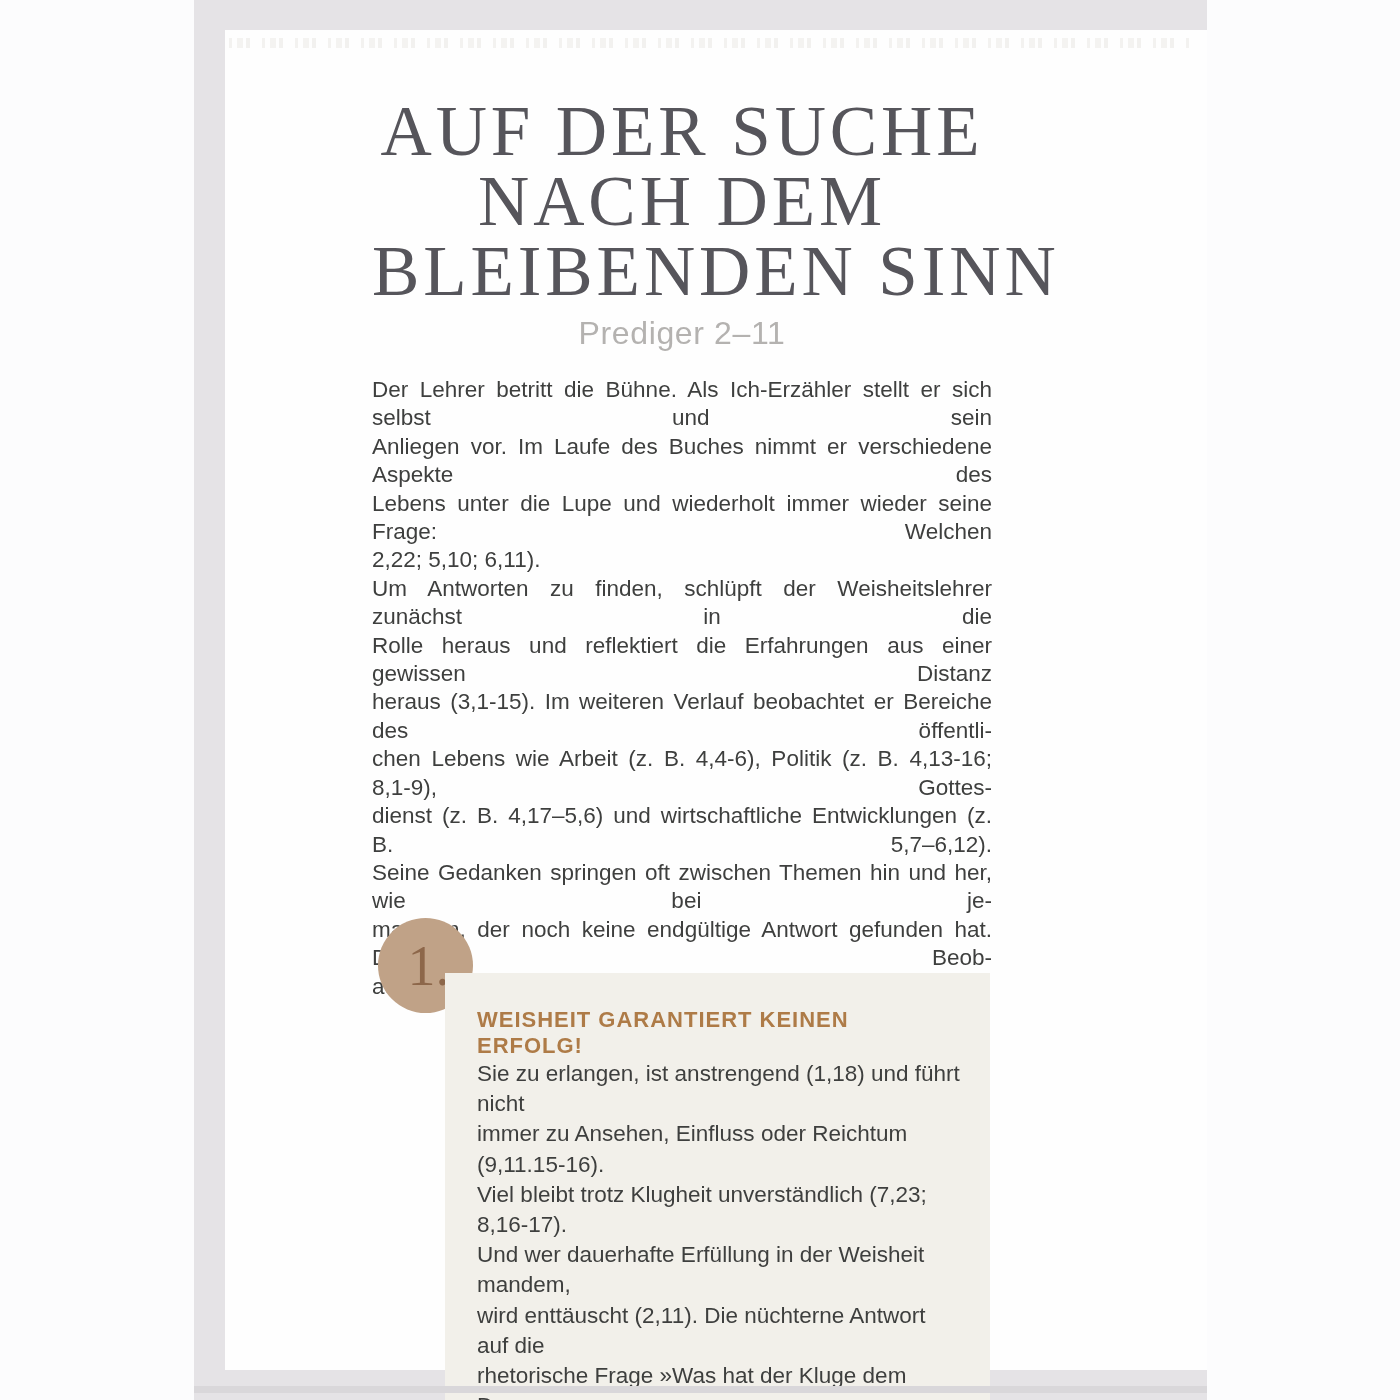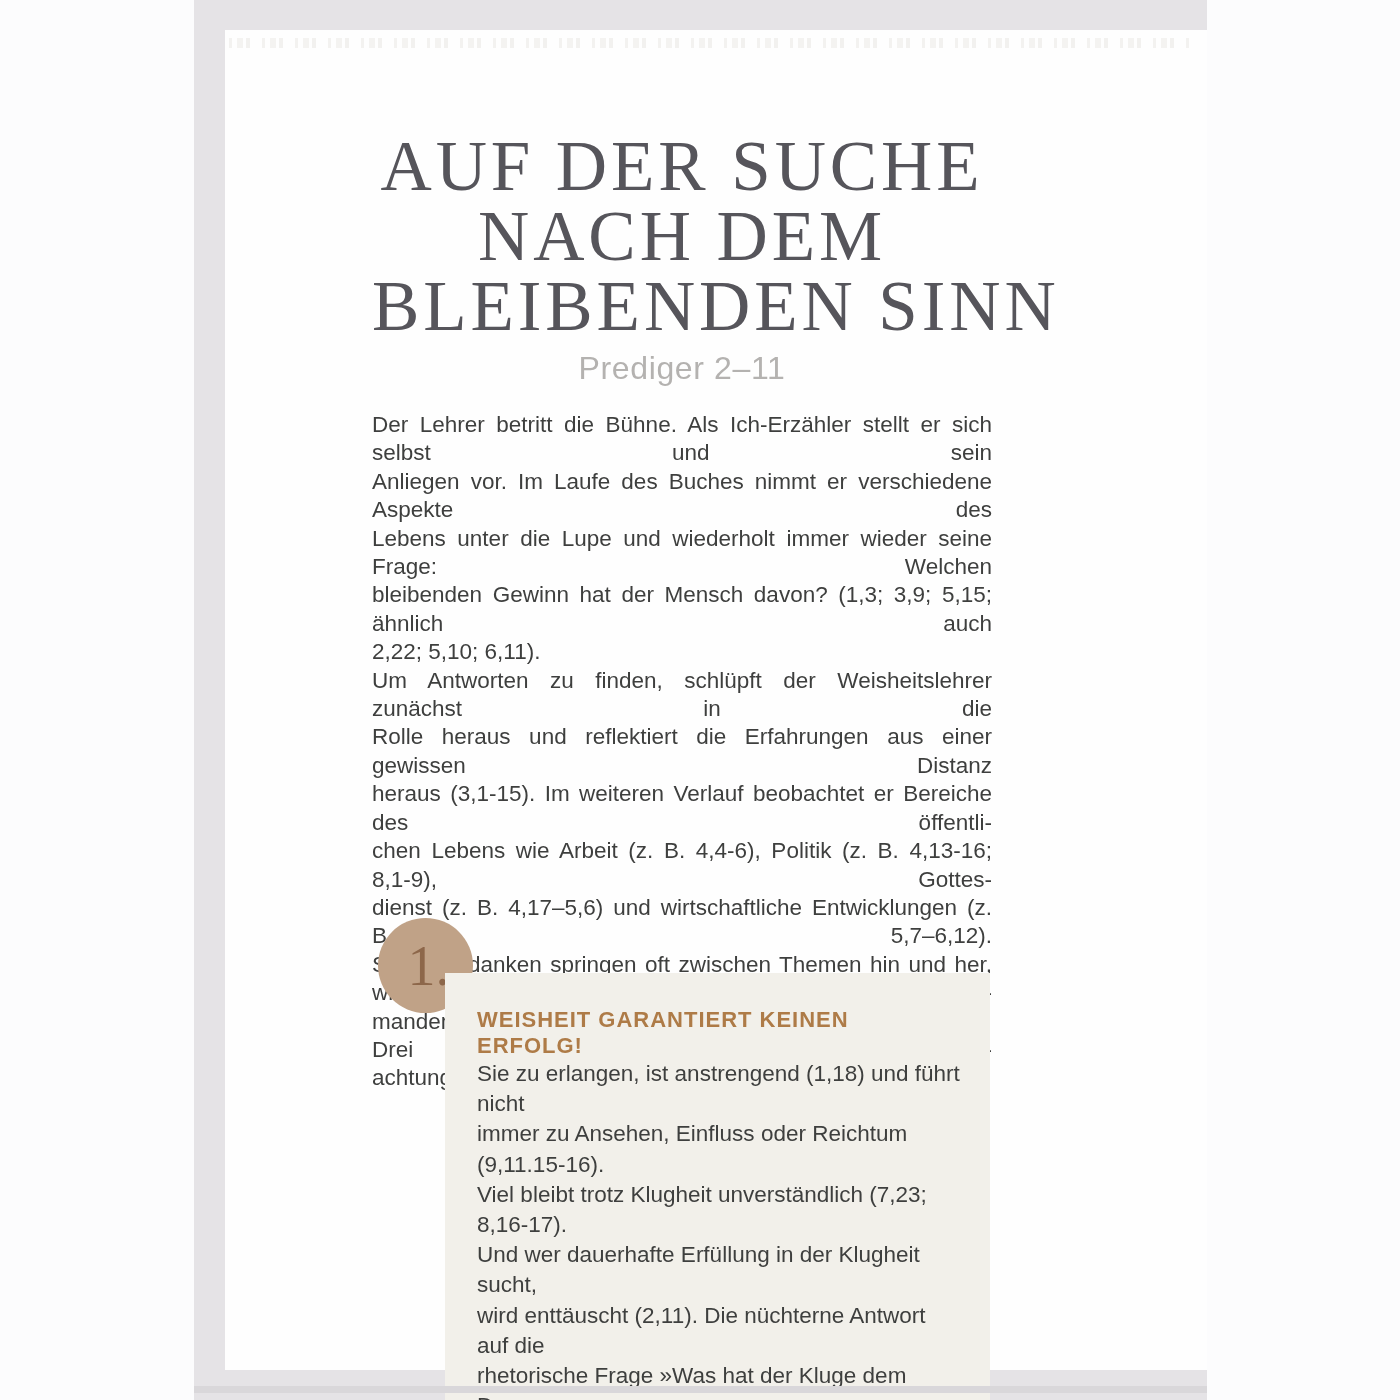--- a/index.html
+++ b/index.html
@@ -27,21 +27,21 @@
     position:absolute;left:4px;top:8px;right:18px;height:10px;
     background:repeating-linear-gradient(90deg,
       #f3f2f0 0 3px, transparent 3px 8px,
       #f4f3f1 8px 14px, transparent 14px 17px,
       #f2f1ef 17px 21px, transparent 21px 33px);
   }
   .content{
     position:absolute;left:147px;top:0;width:620px;
   }
   .chapter-title{
-    padding-top:101px;
+    padding-top:66px;
     text-align:center;
     font-family:"Liberation Serif",serif;
     font-size:71px;line-height:70px;
     letter-spacing:0.055em;
     color:#56555b;
     white-space:nowrap;
   }
   .chapter-subtitle{
     margin-top:10px;
     text-align:center;
@@ -102,21 +102,20 @@
         <div>NACH DEM</div>
         <div>BLEIBENDEN SINN</div>
       </div>
 
       <div class="chapter-subtitle">Prediger 2–11</div>
 
       <div class="intro-text">
           <div class="text-line">Der Lehrer betritt die Bühne. Als Ich-Erzähler stellt er sich selbst und sein</div>
           <div class="text-line">Anliegen vor. Im Laufe des Buches nimmt er verschiedene Aspekte des</div>
           <div class="text-line">Lebens unter die Lupe und wiederholt immer wieder seine Frage: Welchen</div>
-          <div class="text-line">bleibenden Gewinn hat der Mensch davon? (1,3; 3,9; 5,15; ähnlich auch</div>
           <div class="text-line end">2,22; 5,10; 6,11).</div>
           <div class="text-line">Um Antworten zu finden, schlüpft der Weisheitslehrer zunächst in die</div>
           <div class="text-line">Rolle heraus und reflektiert die Erfahrungen aus einer gewissen Distanz</div>
           <div class="text-line">heraus (3,1-15). Im weiteren Verlauf beobachtet er Bereiche des öffentli-</div>
           <div class="text-line">chen Lebens wie Arbeit (z. B. 4,4-6), Politik (z. B. 4,13-16; 8,1-9), Gottes-</div>
           <div class="text-line">dienst (z. B. 4,17–5,6) und wirtschaftliche Entwicklungen (z. B. 5,7–6,12).</div>
           <div class="text-line">Seine Gedanken springen oft zwischen Themen hin und her, wie bei je-</div>
           <div class="text-line">mandem, der noch keine endgültige Antwort gefunden hat. Drei Beob-</div>
           <div class="text-line end">achtungen tauchen wie ein Refrain immer wieder auf:</div>
         </div>
@@ -125,21 +124,21 @@
     <div class="section-number-badge">
       <span class="section-number">1.</span>
     </div>
 
     <div class="callout-box">
       <div class="callout-heading">WEISHEIT GARANTIERT KEINEN ERFOLG!</div>
       <div class="callout-text">
           <div class="text-line">Sie zu erlangen, ist anstrengend (1,18) und führt nicht</div>
           <div class="text-line">immer zu Ansehen, Einfluss oder Reichtum (9,11.15-16).</div>
           <div class="text-line">Viel bleibt trotz Klugheit unverständlich (7,23; 8,16-17).</div>
-          <div class="text-line">Und wer dauerhafte Erfüllung in der Klugheit sucht,</div>
+          <div class="text-line">Und wer dauerhafte Erfüllung in der Weisheit mandem,</div>
           <div class="text-line">wird enttäuscht (2,11). Die nüchterne Antwort auf die</div>
           <div class="text-line">rhetorische Frage »Was hat der Kluge dem Dummen</div>
         </div>
     </div>
 
     <div class="photo-bottom-edge" style="position:absolute;left:-31px;bottom:-23px;width:1013px;"></div>
   </div>
 </div>
 
 </body></html>

